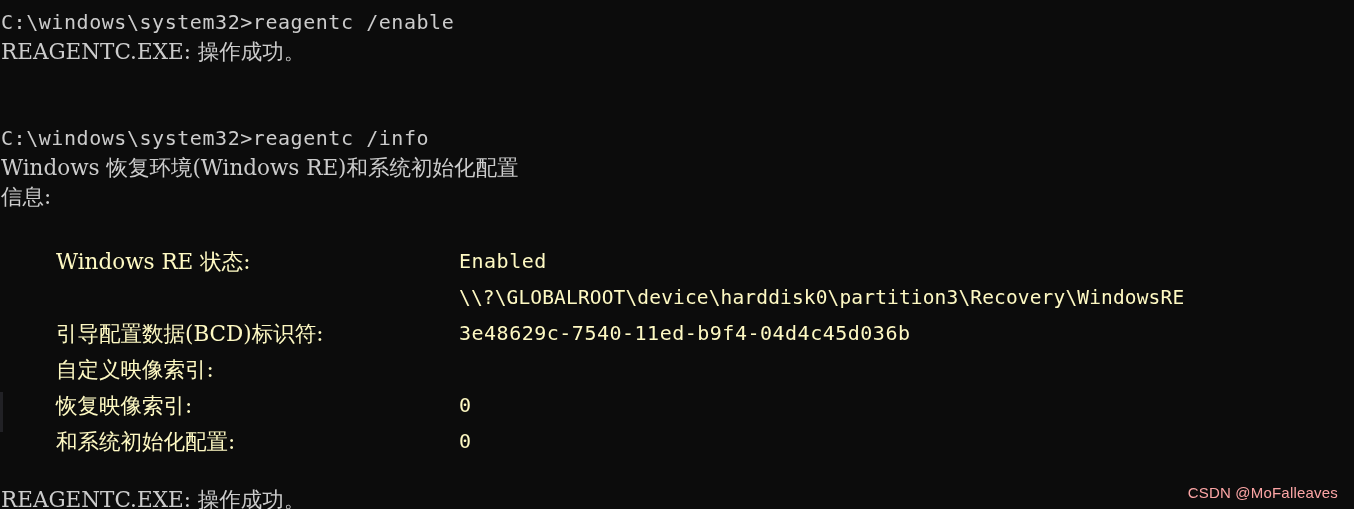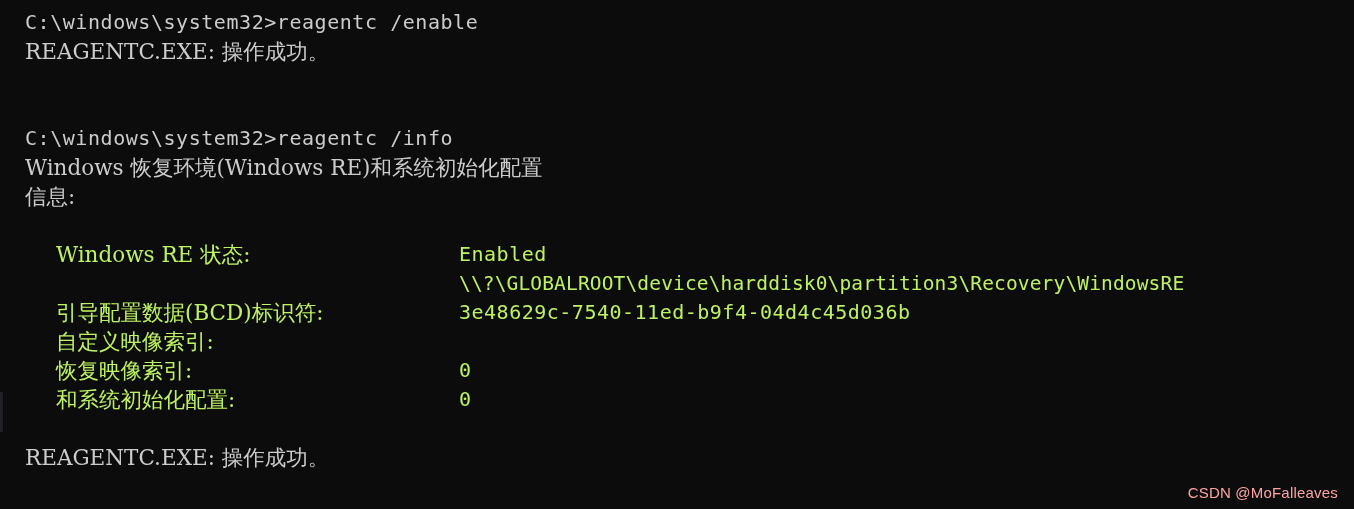--- a/index.html
+++ b/index.html
@@ -45,40 +45,40 @@
   }
 
   .line {
     height: 29px;
     line-height: 29px;
     font-size: 21.5px;
     color: #cccccc;
     white-space: pre;
     letter-spacing: 0px;
     font-family: "DejaVu Serif", "Liberation Serif", serif;
-    padding-left: 24px;
   }
 
   .line.blank {
     color: transparent;
   }
 
   .line-ascii {
     font-family: "DejaVu Sans Mono", "Liberation Mono", monospace;
     font-size: 20px;
     letter-spacing: 0.55px;
   }
 
   
   .kvline {
     height: 29px;
     line-height: 29px;
     position: relative;
-    color: #bef264;
+    color: #fef9c3;
     white-space: pre;
+    margin-top: 7px;
   }
   .kvline .klabel {
     position: absolute;
     left: 55px;
     top: 0;
     font-size: 21.5px;
     font-family: "DejaVu Serif", "Liberation Serif", serif;
     white-space: pre;
   }
   .kvline .kvalue {

